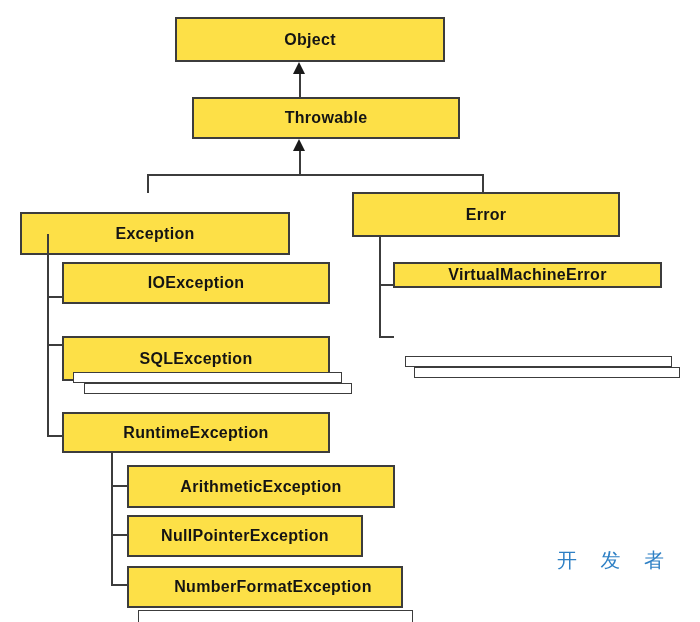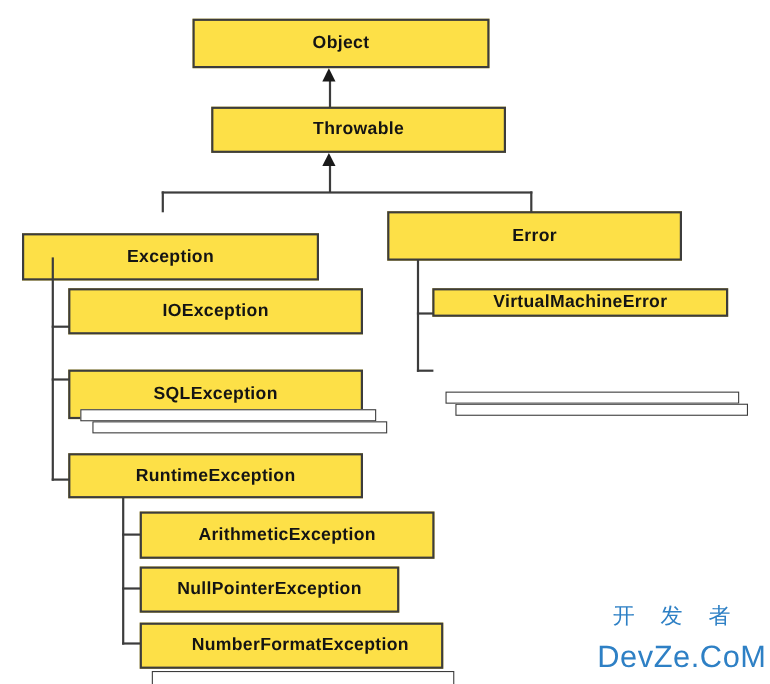--- a/index.html
+++ b/index.html
@@ -121,15 +121,14 @@
   <div class="vline l-rt-trunk"></div>
   <div class="hline l-tick-arith"></div>
   <div class="hline l-tick-nullp"></div>
   <div class="hline l-tick-numfmt"></div>
 
   <div class="vline l-err-trunk"></div>
   <div class="hline l-tick-vme"></div>
   <div class="hline l-tick-assert"></div>
 
   <div class="wm wm-cjk">开 发 者</div>
-  <div class="wm wm-latin">DevZe.CoM</div>
 
 </div>
 
 </body></html>

